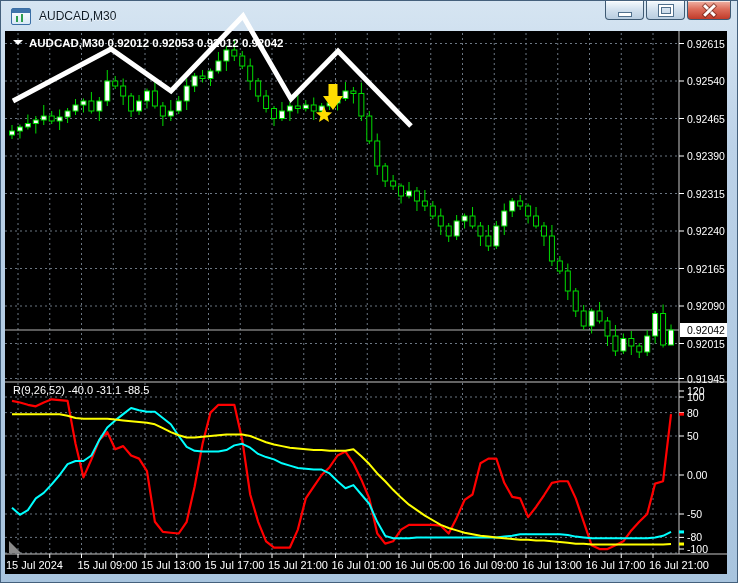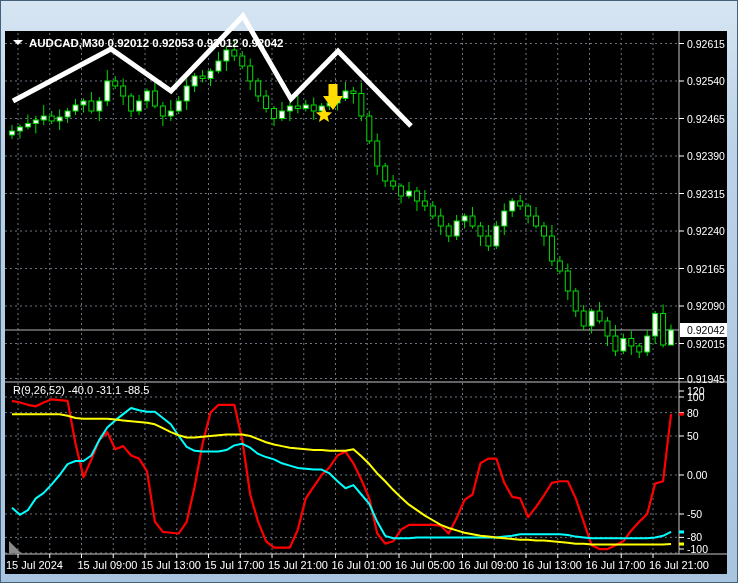--- a/index.html
+++ b/index.html
@@ -29,20 +29,42 @@
   .g-close span:nth-child(2){transform:rotate(-45deg);}
   .content{position:absolute;left:4px;top:30px;width:722px;height:543px;background:#000;}
   svg{display:block;}
   #overlay-svg{position:absolute;left:0;top:0;pointer-events:none;}
   text{font-family:"Liberation Sans",sans-serif;}
 </style>
 </head>
 <body>
 
 <div class="window">
+  <div class="titlebar">
+    <span class="app-icon">
+        <span class="bar"></span>
+        <span class="tick1"></span>
+        <span class="tick2"></span>
+      </span>
+    <span class="title-text">AUDCAD,M30</span>
+    <div class="win-buttons">
+      <div class="wbtn min">
+          <span class="g-min"></span>
+        </div>
+      <div class="wbtn max">
+          <span class="g-max"></span>
+        </div>
+      <div class="wbtn close">
+          <span class="g-close">
+            <span></span>
+            <span></span>
+          </span>
+        </div>
+    </div>
+  </div>
   <div class="content">
     <svg id="chart-svg" width="722" height="543">
         <rect x="0" y="0" width="722" height="543" fill="#000000"></rect>
         <defs>
           <clipPath id="clipP">
             <rect x="0" y="2" width="674" height="349"></rect>
           </clipPath>
           <clipPath id="clipI">
             <rect x="0" y="352" width="674" height="171"></rect>
           </clipPath>

